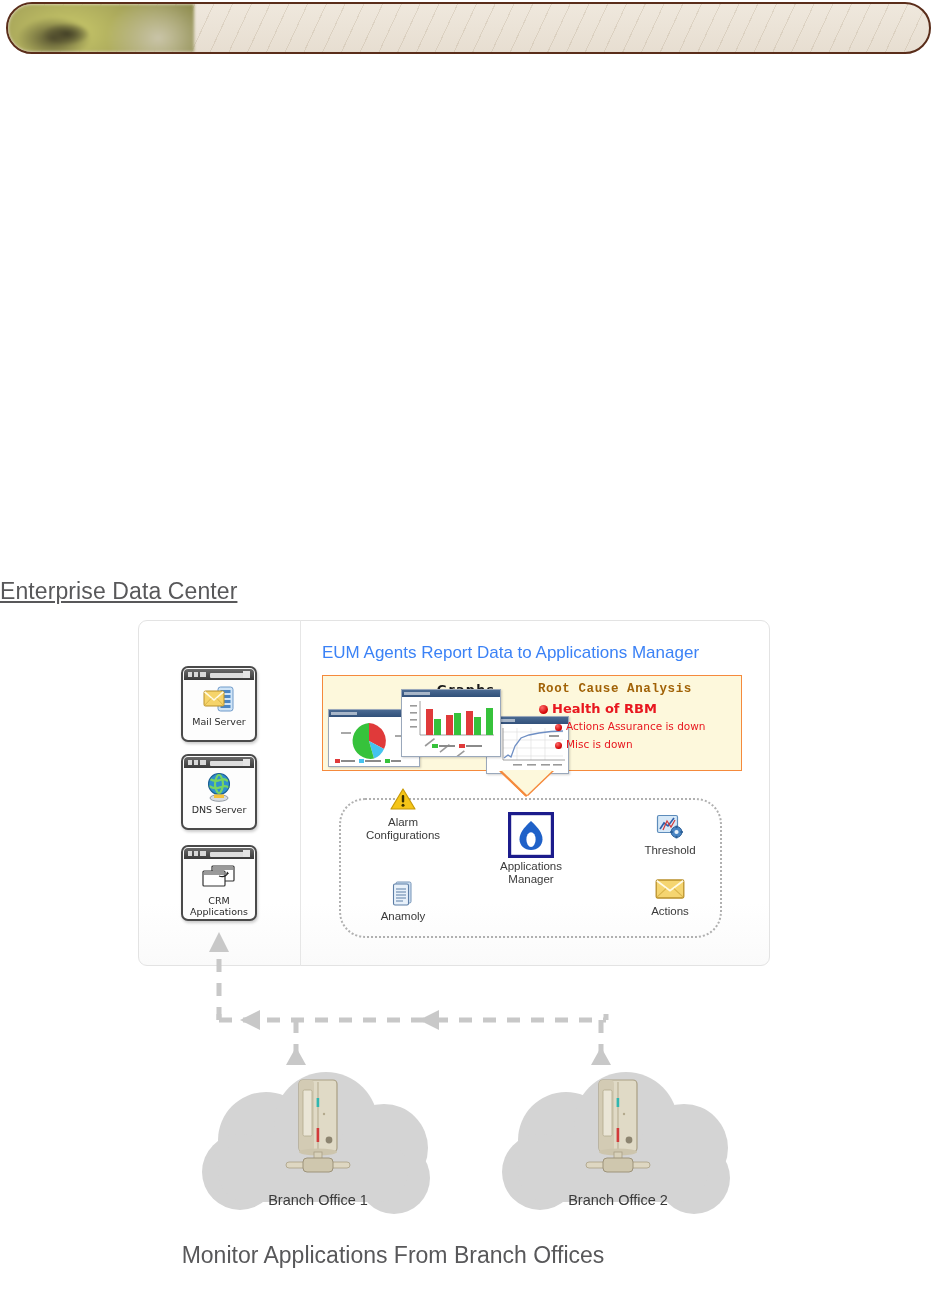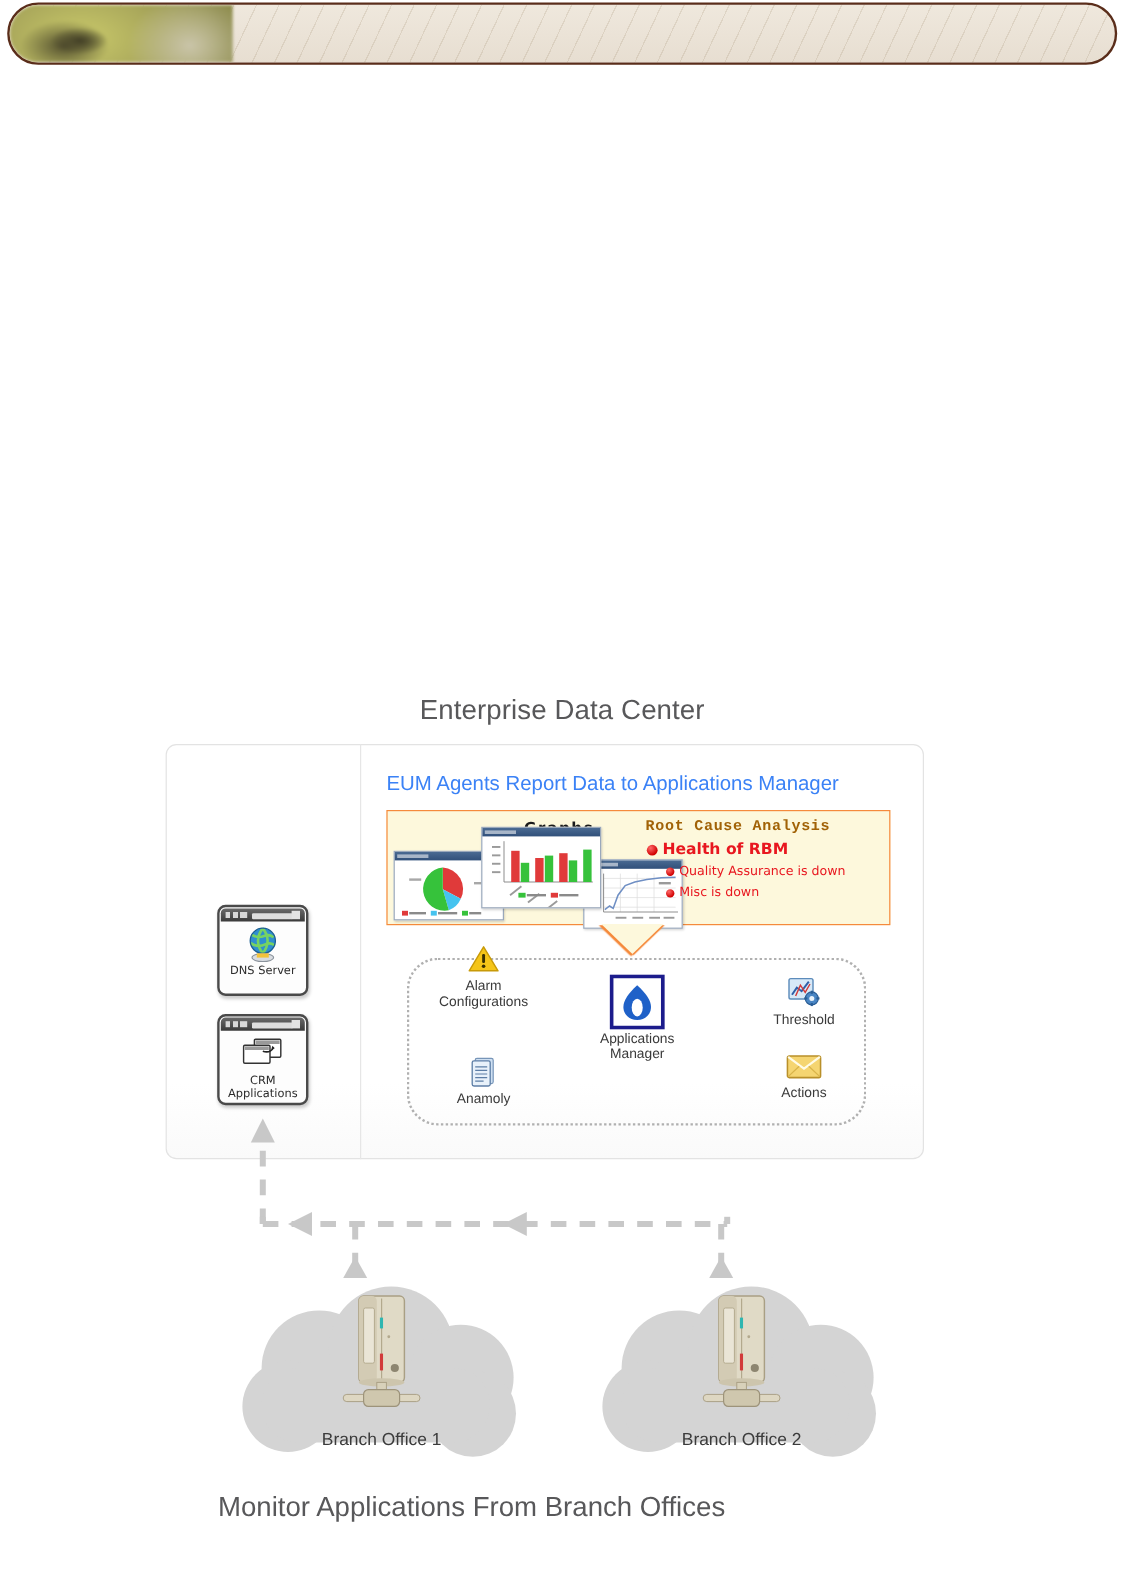--- a/index.html
+++ b/index.html
@@ -43,24 +43,24 @@
     filter: blur(1.4px);
     border-radius: 26px 0 0 26px;
   }
 
   
   .diagram { position: absolute; left: 0; top: 0; width: 937px; height: 1310px; }
 
   .edc-title {
     position: absolute;
     left: 0; top: 578px; width: 937px;
-    text-align: center;
     font-size: 23px;
     color: #58585a;
     letter-spacing: 0.1px;
+    text-decoration: underline;
   }
 
   
   .edc-panel {
     position: absolute;
     left: 138px; top: 620px;
     width: 632px; height: 346px;
     border: 1px solid #e3e3e3;
     border-radius: 9px;
     background: linear-gradient(180deg,#ffffff 0%,#ffffff 82%,#fafafa 100%);
@@ -273,20 +273,40 @@
   <div class="header-thumb"></div>
 </div>
 
 <div class="diagram">
 
   <div class="edc-title">Enterprise Data Center</div>
 
   <div class="edc-panel"></div>
   <div class="edc-divider"></div>
 
+  <div class="srv" id="srv0">
+    <div class="srv-titlebar">
+      <div class="srv-bar2"></div>
+    </div>
+    <div class="srv-body">
+      <div class="srv-icon">
+        <svg width="34" height="30" viewBox="0 0 34 30">
+          <rect x="16" y="3" width="15" height="24" rx="2.5" fill="#cfe4f7" stroke="#6f9ac9" stroke-width="1"></rect>
+          <rect x="18.5" y="6" width="10" height="3" fill="#4b86c4"></rect>
+          <rect x="18.5" y="11" width="10" height="3" fill="#4b86c4"></rect>
+          <rect x="18.5" y="16" width="10" height="3" fill="#4b86c4"></rect>
+          <rect x="18.5" y="21" width="10" height="3" fill="#4b86c4"></rect>
+          <rect x="2" y="7" width="20" height="15" rx="1.5" fill="#f6d46a" stroke="#b9902a" stroke-width="1"></rect>
+          <path d="M2.6 7.8 L12 16 L21.4 7.8" fill="none" stroke="#fffbe6" stroke-width="1.6"></path>
+          <path d="M2.6 21.3 L9 14.5 M21.4 21.3 L15 14.5" fill="none" stroke="#d9b44a" stroke-width="1"></path>
+        </svg>
+      </div>
+      <div class="srv-label">Mail Server</div>
+    </div>
+  </div>
 
   <div class="srv" id="srv2">
     <div class="srv-titlebar">
       <div class="srv-bar2"></div>
     </div>
     <div class="srv-body">
       <div class="srv-icon">
         <svg width="38" height="28" viewBox="0 0 38 28">
           <rect x="12" y="2" width="22" height="15" rx="1" fill="#ffffff" stroke="#333" stroke-width="1.2"></rect>
           <rect x="13" y="3" width="20" height="3" fill="#9a9a9a"></rect>
@@ -395,21 +415,21 @@
         </g>
       </svg>
     </div>
 
     <div class="rca-title">Root Cause Analysis</div>
 
     <div class="rca-l1">
       <span class="bullet-red"></span><span>Health of RBM</span>
     </div>
     <div class="rca-l2">
-      <span class="bullet-red sm"></span><span>Quality Assurance is down</span>
+      <span class="bullet-red sm"></span><span>Actions Assurance is down</span>
     </div>
     <div class="rca-l3">
       <span class="bullet-red sm"></span><span>Misc is down</span>
     </div>
   </div>
   <div class="callout-tail"></div>
 
   <div class="icon-group"></div>
 
   <div class="icon-cell" id="ic-alarm">

